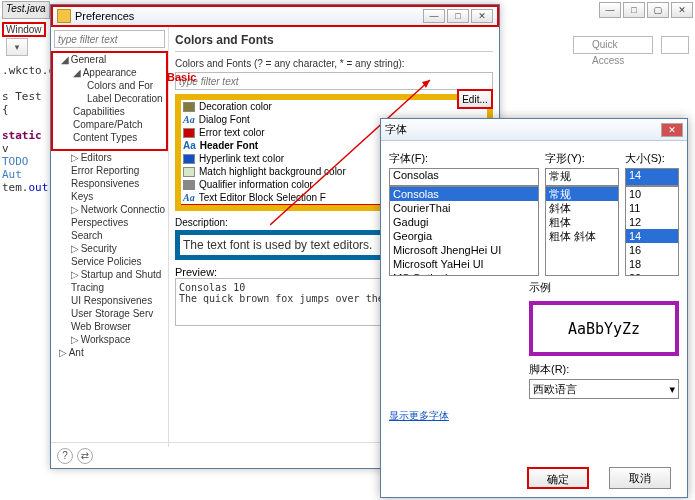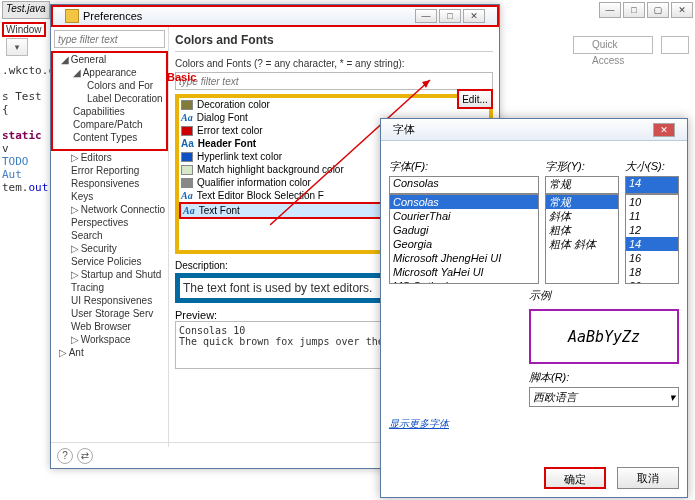--- a/index.html
+++ b/index.html
@@ -6,38 +6,38 @@
 body { font-family: "Segoe UI", Tahoma, sans-serif; font-size: 11px; background: #fff; width: 695px; height: 500px; overflow: hidden; position: relative; }
 .editor-back { position: absolute; left: 0; top: 0; width: 50px; height: 500px; background: #fff; font-family: Consolas, monospace; font-size: 11px; color: #333; padding: 4px 2px; }
 .editor-back .kw { color: #7f0055; font-weight: bold; }
 .editor-back .todo { color: #3f7fbf; }
 .editor-back .field { color: #0000c0; }
 .tab-bar { position: absolute; left: 0; top: 0; height: 18px; background: #e8e8e8; padding: 1px 3px; font-size: 10px; border: 1px solid #aaa; }
 .red-border { border: 2px solid #d00 !important; }
 .menu-hint { position: absolute; left: 2px; top: 22px; font-size: 10px; color: #333; border-bottom: 1px solid #999; padding: 0 2px; }
 .toolbar-icon { position: absolute; left: 6px; top: 38px; width: 22px; height: 18px; border: 1px solid #bbb; background: linear-gradient(#fdfdfd,#ececec); text-align: center; line-height: 16px; font-size: 9px; color: #555; }
 .pref-win { position: absolute; left: 50px; top: 4px; width: 450px; height: 465px; background: #fff; border: 1px solid #5a7aa0; box-shadow: 0 0 8px rgba(0,0,0,.25); }
-.titlebar { height: 22px; background: linear-gradient(#fdfdfd,#e8eef7); border-bottom: 1px solid #bcd; display: flex; align-items: center; padding: 0 12px; font-size: 11px; }
+.titlebar { height: 22px; background: linear-gradient(#fdfdfd,#e8eef7); border-bottom: 1px solid #bcd; display: flex; align-items: center; padding: 0 4px; font-size: 11px; }
 .titlebar .icon { width: 14px; height: 14px; margin-right: 4px; background: #f4c542; border: 1px solid #b8902a; }
 .titlebar .spacer { flex: 1; }
 .titlebar .winbtn { width: 22px; height: 14px; border: 1px solid #aaa; margin-left: 2px; background: linear-gradient(#fff,#e6e6e6); text-align: center; line-height: 12px; font-size: 9px; color: #444; }
 .pref-body { display: flex; height: 420px; }
 .tree-pane { width: 118px; border-right: 1px solid #ddd; overflow: hidden; }
 .filter-input { width: calc(100% - 6px); margin: 3px; height: 18px; border: 1px solid #bbb; font-size: 10px; padding: 0 3px; color: #888; font-style: italic; }
 .tree { font-size: 10px; color: #333; padding-left: 2px; }
 .tree .node { padding: 1px 0 1px 6px; white-space: nowrap; }
 .tree .lvl1 { padding-left: 6px; }
 .tree .lvl2 { padding-left: 18px; }
 .tree .lvl3 { padding-left: 32px; }
 .tree .expander { color: #555; margin-right: 2px; }
 .right-pane { flex: 1; padding: 4px 6px; position: relative; }
 .right-pane h1 { font-size: 12px; font-weight: bold; color: #333; margin: 2px 0 6px 0; border-bottom: 1px solid #ccc; padding-bottom: 4px; }
 .subtext { font-size: 10px; color: #333; margin-bottom: 3px; }
 .filter2 { width: 100%; height: 18px; border: 1px solid #bbb; font-size: 10px; padding: 0 3px; color: #888; font-style: italic; margin-bottom: 4px; }
-.font-list { border: 4px solid #eab308; height: 160px; overflow: hidden; font-size: 10px; }
+.font-list { border: 6px solid #eab308; height: 117px; overflow: hidden; font-size: 10px; }
 .font-list .item { display: flex; align-items: center; padding: 1px 2px; white-space: nowrap; }
 .font-list .item.selected { background: #cde8ff; border: 1px dotted #5a7aa0; }
 .font-list .swatch { width: 12px; height: 10px; margin-right: 4px; border: 1px solid #888; }
 .font-list .aa { font-family: "Times New Roman", serif; color: #1866b3; font-weight: bold; font-style: italic; margin-right: 4px; font-size: 10px; }
 .font-list .aa.bold { font-family: inherit; font-weight: bold; font-style: normal; color: #1866b3; }
 .font-list .label.bold { font-weight: bold; }
 .basic-callout { position: absolute; left: -2px; top: 44px; color: #d00; font-size: 11px; font-weight: bold; }
 .edit-btn { width: 36px; height: 20px; border: 1px solid #888; background: linear-gradient(#fdfdfd,#e6e6e6); font-size: 10px; text-align: center; line-height: 18px; position: absolute; right: 6px; top: 62px; }
 .desc-box { margin-top: 6px; }
 .desc-box .label { font-size: 10px; margin-bottom: 2px; }
@@ -45,34 +45,34 @@
 .preview-box { margin-top: 6px; }
 .preview-box .box { border: 1px solid #bbb; height: 48px; padding: 3px; font-family: Consolas, monospace; font-size: 10px; color: #333; white-space: pre; overflow: hidden; }
 .restore-row { position: absolute; bottom: 26px; right: 8px; }
 .restore-row .btn { height: 20px; padding: 0 8px; border: 1px solid #888; background: linear-gradient(#fdfdfd,#e6e6e6); font-size: 10px; display: inline-block; line-height: 18px; }
 .pref-footer { position: absolute; bottom: 0; left: 0; right: 0; height: 26px; border-top: 1px solid #ddd; display: flex; align-items: center; padding: 0 6px; }
 .pref-footer .help { width: 16px; height: 16px; border: 1px solid #aaa; border-radius: 8px; text-align: center; line-height: 14px; font-size: 10px; color: #555; margin-right: 4px; }
 .pref-footer .spacer { flex: 1; }
 .pref-footer .okbtn { height: 20px; width: 44px; border: 1px solid #888; background: linear-gradient(#fdfdfd,#e6e6e6); font-size: 10px; line-height: 18px; text-align: center; }
 
 .font-dialog { position: absolute; left: 380px; top: 118px; width: 308px; height: 380px; background: #fff; border: 1px solid #5a7aa0; box-shadow: 0 0 10px rgba(0,0,0,.3); }
-.font-dialog .fd-body { padding: 18px 8px; font-style: italic; }
+.font-dialog .fd-body { padding: 10px 8px; }
 .fd-row { display: flex; gap: 6px; margin-bottom: 4px; }
 .fd-col { flex: 1; }
 .fd-col.small { flex: 0 0 54px; }
 .fd-label { font-size: 11px; margin-bottom: 2px; }
 .fd-input { width: 100%; height: 18px; border: 1px solid #888; font-size: 11px; padding: 0 3px; }
 .fd-input.selected { background: #2a6fd6; color: #fff; }
 .fd-list { width: 100%; border: 1px solid #888; height: 90px; overflow: hidden; font-size: 11px; }
 .fd-list div { padding: 0 3px; line-height: 14px; white-space: nowrap; }
 .fd-list div.sel { background: #2a6fd6; color: #fff; }
-.sample { border: 2px solid #a21caf; height: 55px; margin: 6px 0; display: flex; align-items: center; justify-content: center; font-family: Consolas, monospace; font-size: 15px; }
+.sample { border: 4px solid #a21caf; height: 55px; margin: 6px 0; display: flex; align-items: center; justify-content: center; font-family: Consolas, monospace; font-size: 15px; }
 .script-select { width: 100%; height: 20px; border: 1px solid #888; font-size: 11px; padding: 0 3px; display: flex; align-items: center; justify-content: space-between; }
 .fd-link { color: #1050c5; font-size: 10px; text-decoration: underline; margin-top: 10px; display: inline-block; }
-.fd-buttons { position: absolute; bottom: 8px; right: 8px; display: flex; gap: 11px; }
+.fd-buttons { position: absolute; bottom: 8px; right: 16px; display: flex; gap: 20px; }
 .fd-buttons .btn { width: 62px; height: 22px; border: 1px solid #888; background: linear-gradient(#fdfdfd,#e6e6e6); font-size: 11px; text-align: center; line-height: 20px; }
 
 .quick-access { position: absolute; right: 42px; top: 36px; width: 80px; height: 18px; border: 1px solid #bbb; font-size: 10px; color: #888; padding: 0 18px; line-height: 16px; }
 .top-winbtns { position: absolute; right: 2px; top: 2px; display: flex; }
 .top-winbtns .b { width: 22px; height: 16px; border: 1px solid #aaa; margin-left: 2px; background: linear-gradient(#fff,#e6e6e6); text-align: center; line-height: 14px; font-size: 9px; color: #444; }
 .persp { position: absolute; right: 6px; top: 36px; width: 28px; height: 18px; border: 1px solid #bbb; }
 .arrow-line { stroke: #d00; stroke-width: 1.5; fill: none; }
 </style>
 </head>
 <body>

